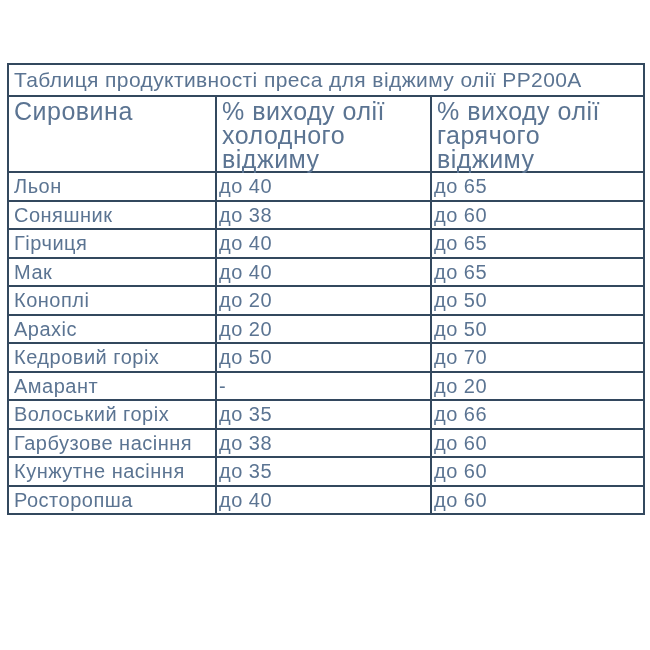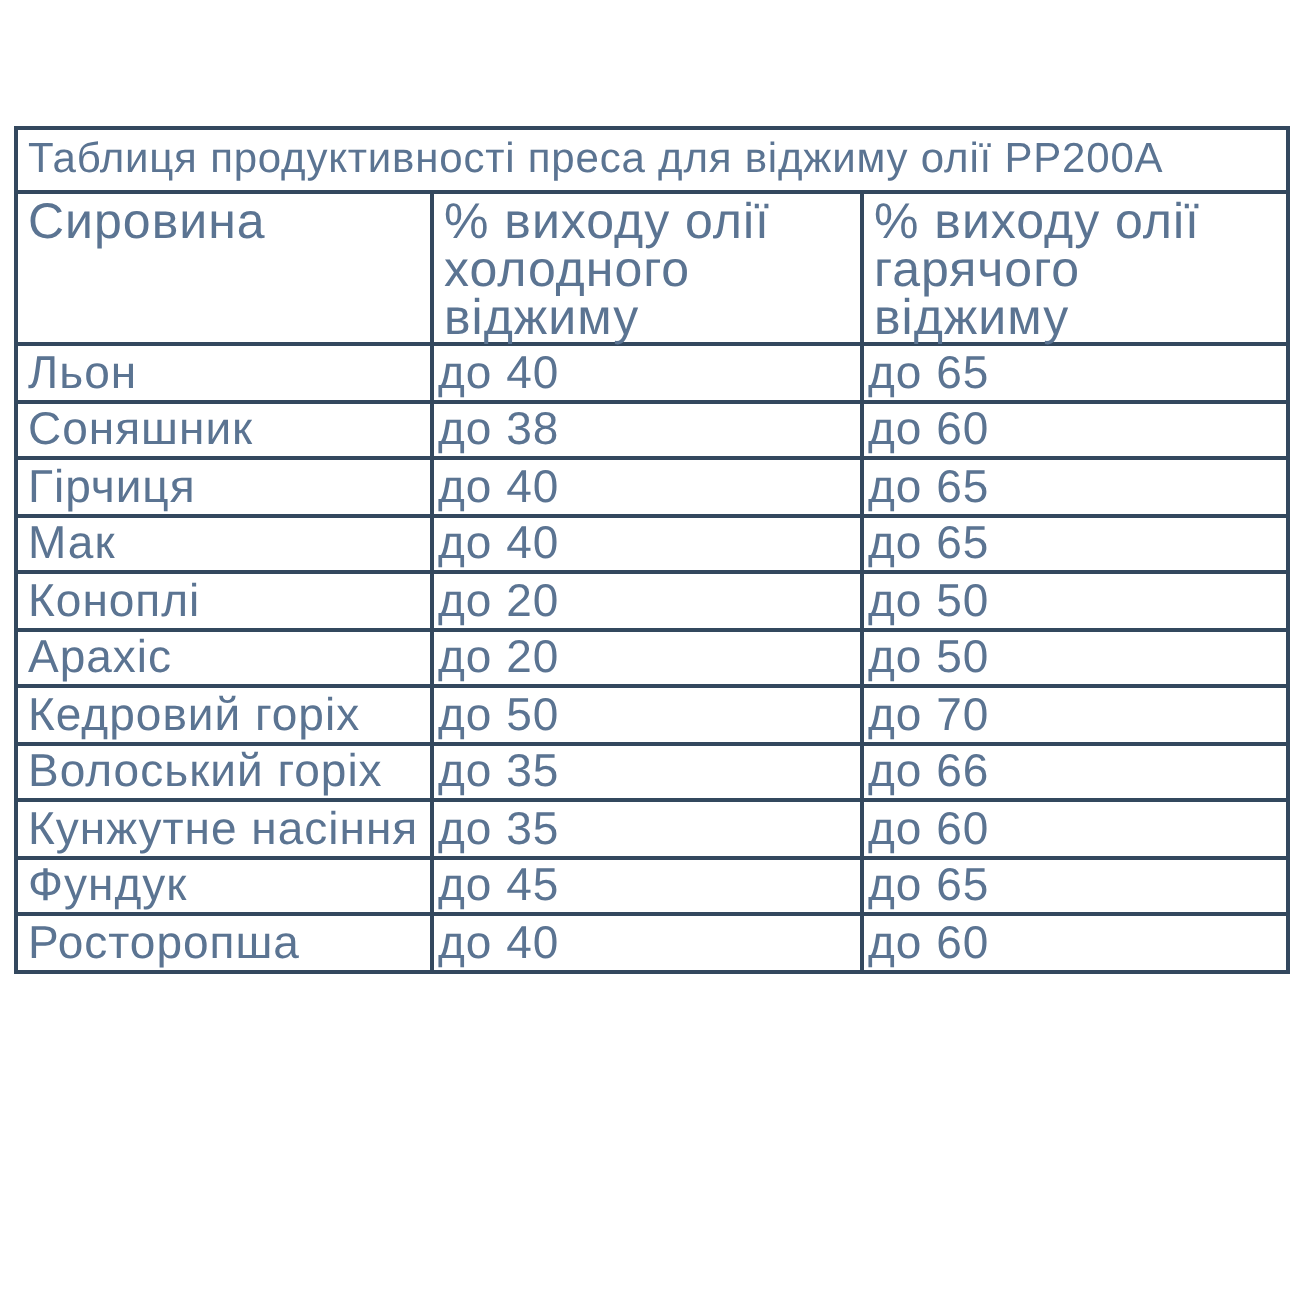--- a/index.html
+++ b/index.html
@@ -37,21 +37,21 @@
     font-size: 25px;
     letter-spacing: 0.5px;
     font-weight: normal;
     text-align: left;
     vertical-align: top;
     line-height: 24px;
     padding: 2px 6px 0 5px;
   }
   tbody td {
     height: 28.5px;
-    font-size: 23px;
+    font-size: 20px;
     letter-spacing: 0.5px;
     vertical-align: middle;
     line-height: 1;
     padding: 0 4px 0 5px;
     white-space: nowrap;
     overflow: hidden;
   }
   tbody td.val { padding-left: 2px; }
 </style>
 </head>
@@ -105,33 +105,38 @@
           <td>Арахіс</td>
           <td class="val">до 20</td>
           <td class="val">до 50</td>
         </tr>
         <tr>
           <td>Кедровий горіх</td>
           <td class="val">до 50</td>
           <td class="val">до 70</td>
         </tr>
         <tr>
+          <td>Амарант</td>
+          <td class="val">-</td>
+          <td class="val">до 20</td>
+        </tr>
+        <tr>
           <td>Волоський горіх</td>
           <td class="val">до 35</td>
           <td class="val">до 66</td>
         </tr>
         <tr>
+          <td>Гарбузове насіння</td>
+          <td class="val">до 38</td>
+          <td class="val">до 60</td>
+        </tr>
+        <tr>
           <td>Кунжутне насіння</td>
           <td class="val">до 35</td>
           <td class="val">до 60</td>
-        </tr>
-        <tr>
-          <td>Фундук</td>
-          <td class="val">до 45</td>
-          <td class="val">до 65</td>
         </tr>
         <tr>
           <td>Росторопша</td>
           <td class="val">до 40</td>
           <td class="val">до 60</td>
         </tr>
       </tbody>
     </table>
   </div>
 </div>

